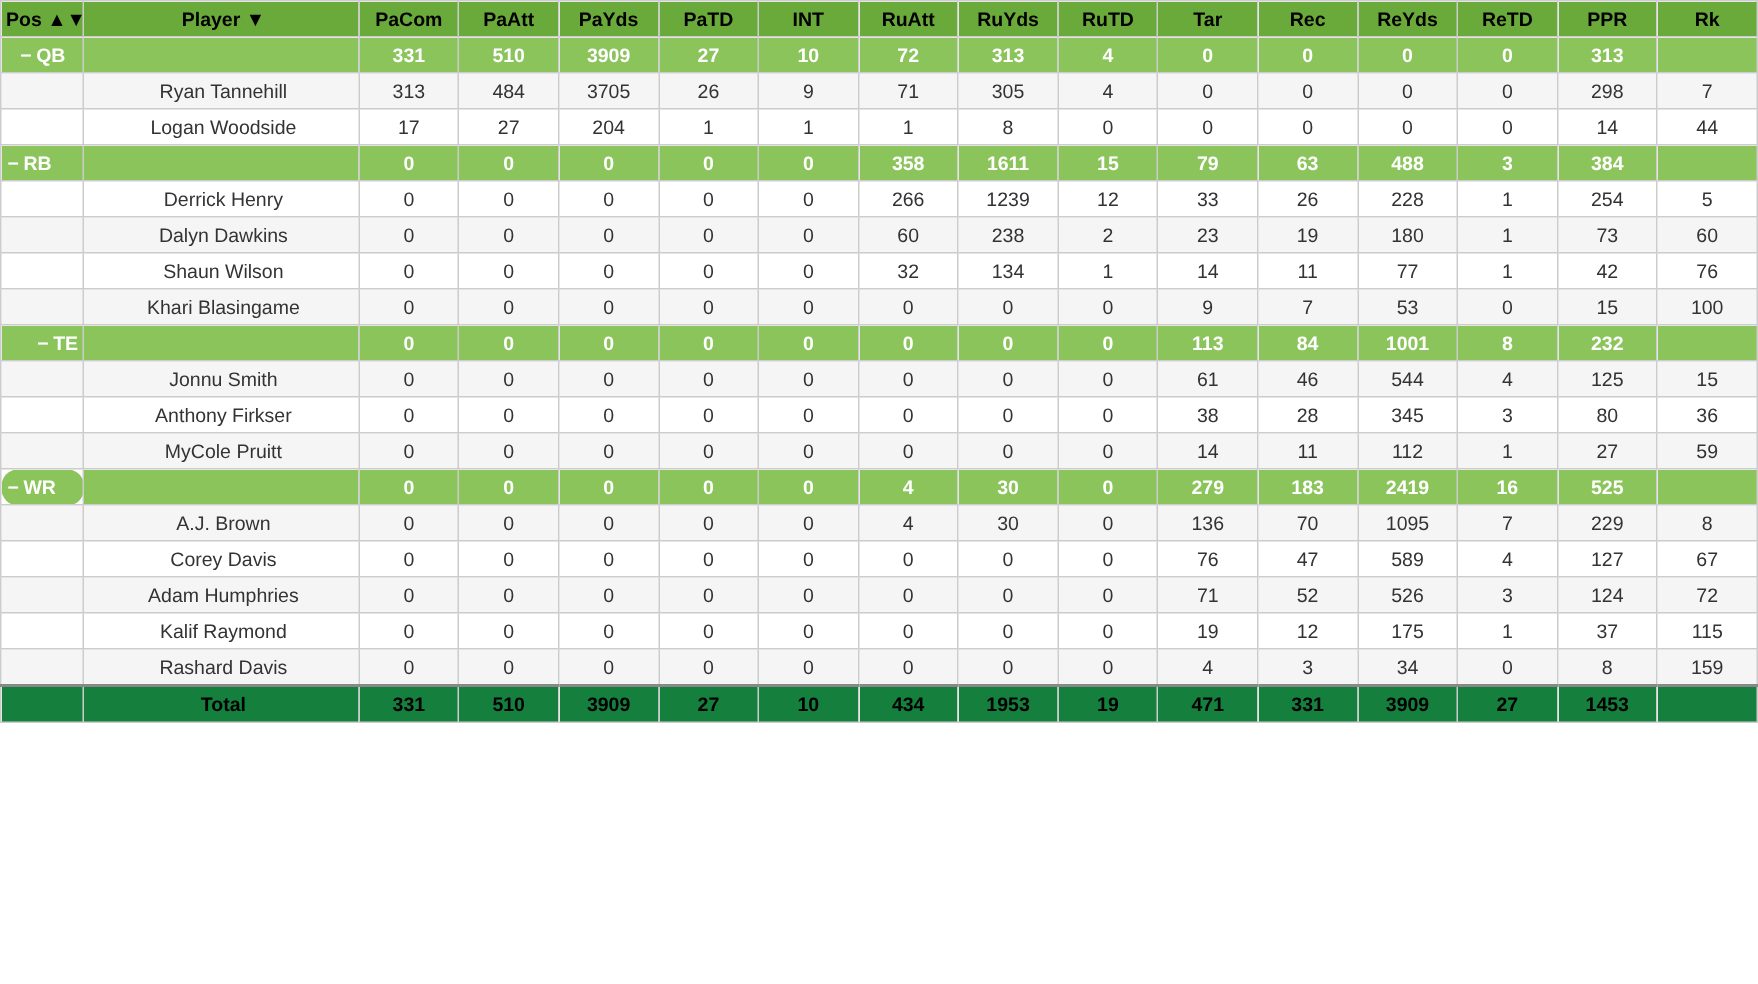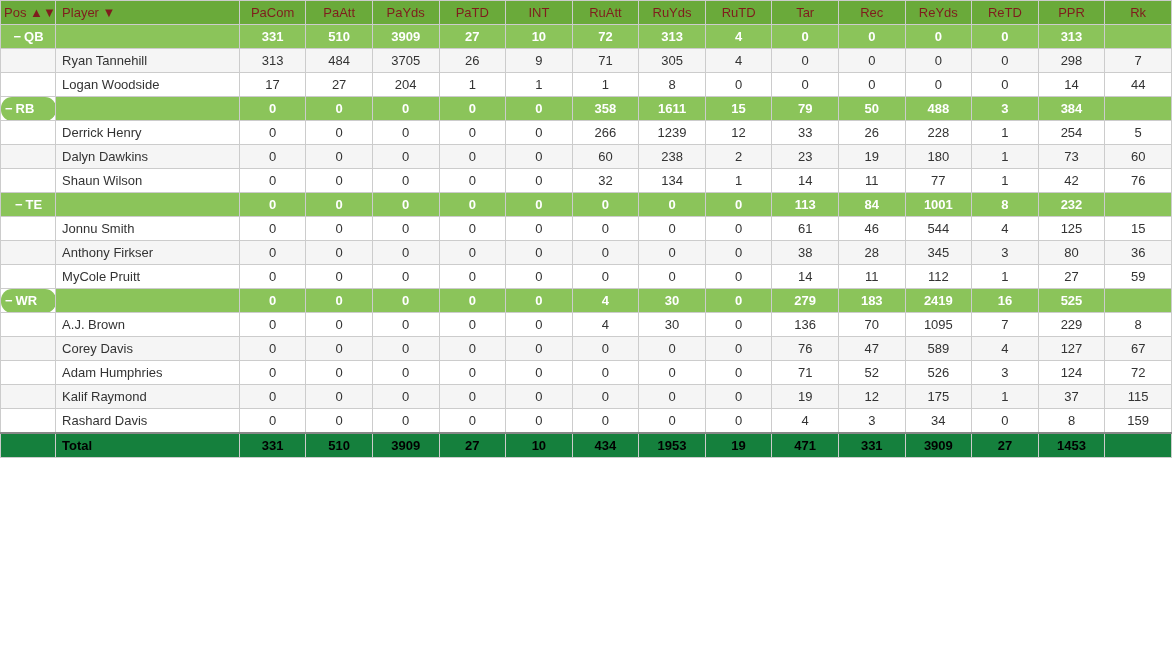--- a/index.html
+++ b/index.html
@@ -16,25 +16,25 @@
     }
     th, td {
       text-align: center;
       padding: 4px 3px;
       border: 1px solid #ccc;
       white-space: nowrap;
       overflow: hidden;
     }
     th {
       background-color: #6aaa3a;
-      color: #7f1d1d;
-      font-weight: normal;
+      color: #000000;
+      font-weight: bold;
     }
     th.player-col, td.player-col {
-      text-align: left;
+      text-align: center;
       padding-left: 6px;
     }
     tr.group-row td {
       background-color: #8bc45a;
       color: #fff;
       font-weight: bold;
     }
     tr.player-row td {
       background-color: #fff;
       color: #333;
@@ -130,32 +130,32 @@
         <td>8</td>
         <td>0</td>
         <td>0</td>
         <td>0</td>
         <td>0</td>
         <td>0</td>
         <td>14</td>
         <td>44</td>
       </tr>
       <tr class="group-row">
-        <td style="text-align: left; padding-left: 4px; border-radius: 11px;"><span style="cursor: pointer; margin-right: 3px;">−</span><span>RB</span></td>
+        <td style="text-align: left; padding-left: 4px;"><span style="cursor: pointer; margin-right: 3px;">−</span><span>RB</span></td>
         <td class="player-col"></td>
         <td>0</td>
         <td>0</td>
         <td>0</td>
         <td>0</td>
         <td>0</td>
         <td>358</td>
         <td>1611</td>
         <td>15</td>
         <td>79</td>
-        <td>50</td>
+        <td>63</td>
         <td>488</td>
         <td>3</td>
         <td>384</td>
         <td></td>
       </tr>
       <tr class="player-row">
         <td></td>
         <td class="player-col">Derrick Henry</td>
         <td>0</td>
         <td>0</td>
@@ -201,22 +201,40 @@
         <td>32</td>
         <td>134</td>
         <td>1</td>
         <td>14</td>
         <td>11</td>
         <td>77</td>
         <td>1</td>
         <td>42</td>
         <td>76</td>
       </tr>
+      <tr class="player-row">
+        <td></td>
+        <td class="player-col">Khari Blasingame</td>
+        <td>0</td>
+        <td>0</td>
+        <td>0</td>
+        <td>0</td>
+        <td>0</td>
+        <td>0</td>
+        <td>0</td>
+        <td>0</td>
+        <td>9</td>
+        <td>7</td>
+        <td>53</td>
+        <td>0</td>
+        <td>15</td>
+        <td>100</td>
+      </tr>
       <tr class="group-row">
-        <td style="text-align: center; padding-left: 4px;"><span style="cursor: pointer; margin-right: 3px;">−</span><span>TE</span></td>
+        <td style="text-align: right; padding-left: 4px;"><span style="cursor: pointer; margin-right: 3px;">−</span><span>TE</span></td>
         <td class="player-col"></td>
         <td>0</td>
         <td>0</td>
         <td>0</td>
         <td>0</td>
         <td>0</td>
         <td>0</td>
         <td>0</td>
         <td>0</td>
         <td>113</td>

